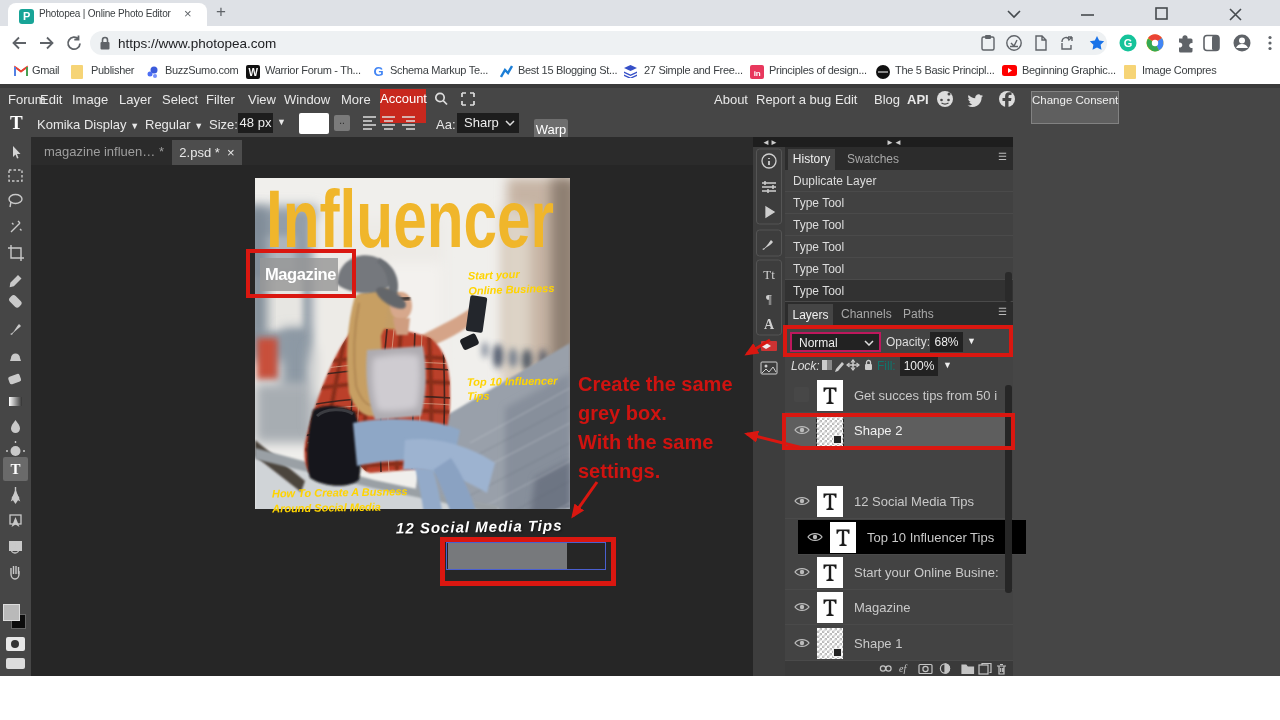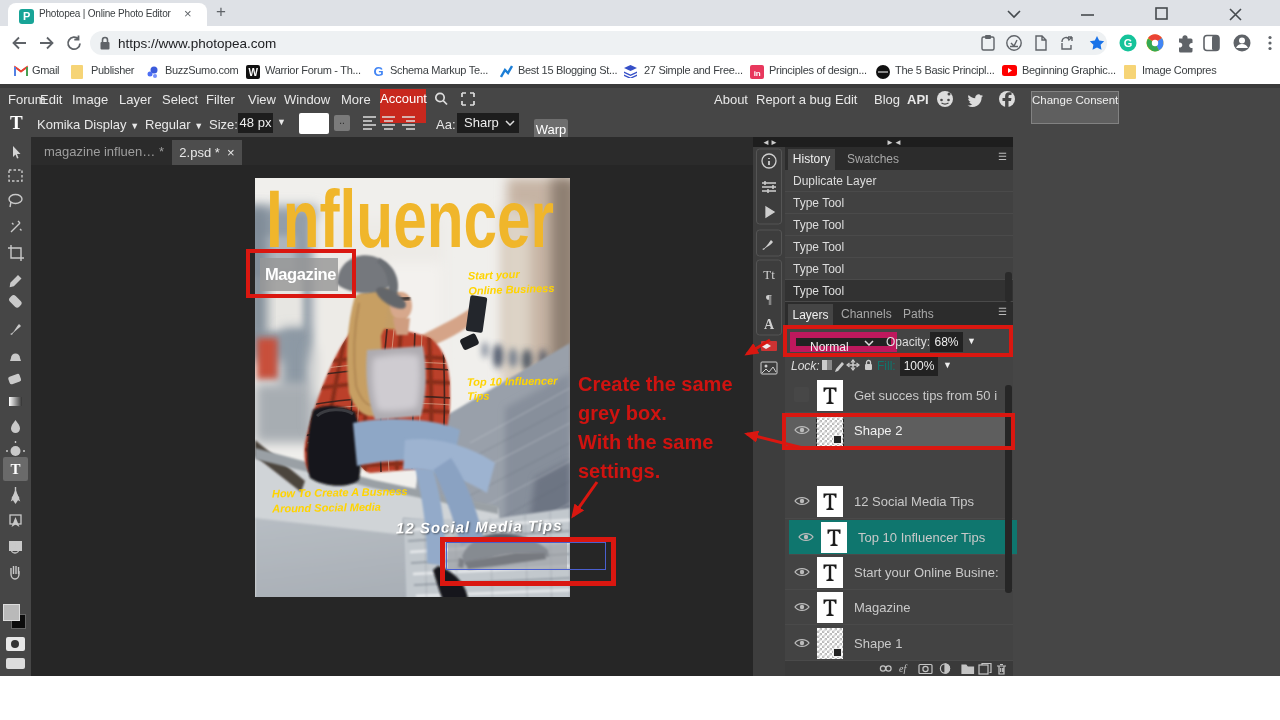--- a/index.html
+++ b/index.html
@@ -258,21 +258,21 @@
         <path d="M8 62 v-5 m2.5 5 v-7 m2.5 7 v-7 m2.5 7 v-6 m-7.5 6 a4 4 0 0 0 8 0 v-2"></path>
       </g>
     </svg>
     <div class="abs" style="left:11px;top:614px;width:15px;height:15px;background:#0c0c0c;border:1px solid #666;"></div>
     <div class="abs" style="left:3px;top:604px;width:17px;height:17px;background:#b9b9b9;border:1px solid #ddd;"></div>
     <div class="abs" style="left:6px;top:637px;width:19px;height:14px;background:#e8e8e8;border-radius:2px;"></div>
     <div class="abs" style="left:11px;top:640px;width:8px;height:8px;background:#333;border-radius:50%;"></div>
     <div class="abs" style="left:6px;top:658px;width:19px;height:11px;background:#ddd;border-radius:2px;"></div>
   </div>
 
-<div class="abs" id="canvas" style="left:255px;top:178px;width:315px;height:419px;background:#eee;overflow:hidden;"><svg width="315" height="445" viewBox="0 0 315 445">
+<div class="abs" id="canvas" style="left:255px;top:178px;width:315px;height:331px;background:#eee;overflow:hidden;"><svg width="315" height="445" viewBox="0 0 315 445">
       <defs>
         <filter id="b6" x="-50%" y="-50%" width="200%" height="200%">
           <feGaussianBlur stdDeviation="6"></feGaussianBlur>
         </filter>
         <filter id="b3" x="-50%" y="-50%" width="200%" height="200%">
           <feGaussianBlur stdDeviation="3"></feGaussianBlur>
         </filter>
         <filter id="b1" x="-50%" y="-50%" width="200%" height="200%">
           <feGaussianBlur stdDeviation="1.2"></feGaussianBlur>
         </filter>
@@ -474,21 +474,21 @@
     <div style="position:absolute;left:0;top:88px;width:228px;height:22px;background:#414141;border-bottom:1px solid #4a4a4a;color:#ddd;font-size:12px;line-height:22px;padding-left:8px;">Type Tool</div>
     <div style="position:absolute;left:0;top:110px;width:228px;height:22px;background:#323232;border-bottom:1px solid #4a4a4a;color:#ddd;font-size:12px;line-height:22px;padding-left:8px;">Type Tool</div>
   </div>
 
 <div class="abs" style="left:785px;top:302px;width:228px;height:24px;background:#2c2c2c;"></div>
 <div class="abs" style="left:788px;top:304px;width:45px;height:22px;background:#454545;color:#f0f0f0;font-size:12px;text-align:center;line-height:22px;">Layers</div>
 <div class="abs" style="left:841px;top:307px;font-size:12px;color:#a8a8a8;">Channels</div>
 <div class="abs" style="left:903px;top:307px;font-size:12px;color:#a8a8a8;">Paths</div>
 <div class="abs" style="left:998px;top:306px;font-size:10px;color:#bbb;">☰</div>
 
-<div class="abs" style="left:790px;top:332px;width:107px;height:20px;background:#222;border:6px solid #be185d;color:#eee;font-size:12px;line-height:18px;padding-left:14px;">Normal</div>
+<div class="abs" style="left:790px;top:332px;width:91px;height:20px;background:#222;border:2px solid #be185d;color:#eee;font-size:12px;line-height:18px;padding-left:7px;">Normal</div>
 <svg class="abs" style="left:864px;top:340px;" width="10" height="6" viewBox="0 0 10 6">
     <path d="M1 1 l4 4 4 -4" stroke="#ddd" stroke-width="1.5" fill="none"></path>
   </svg>
 <div class="abs" style="left:886px;top:335px;font-size:12px;color:#ddd;">Opacity:</div>
 <div class="abs" style="left:930px;top:332px;width:33px;height:20px;background:#222;color:#eee;font-size:12px;text-align:center;line-height:20px;">68%</div>
 <div class="abs" style="left:967px;top:336px;font-size:9px;color:#eee;">▼</div>
 
 <div class="abs" style="left:791px;top:359px;font-size:12px;color:#ddd;font-style:italic;">Lock:</div>
 <svg class="abs" style="left:822px;top:359px;" width="50" height="13" viewBox="0 0 50 13">
   <g fill="#ccc">
@@ -529,21 +529,21 @@
       <svg style="position:absolute;left:9px;top:11px;" width="16" height="12" viewBox="0 0 16 12">
         <path d="M1 6 C4 1.5 12 1.5 15 6 C12 10.5 4 10.5 1 6z" fill="none" stroke="#bbb" stroke-width="1.3"></path>
         <circle cx="8" cy="6" r="2.2" fill="#bbb"></circle>
       </svg>
       <div style="position:absolute;left:32px;top:2px;width:26px;height:31px;background:#fff;"></div>
       <svg style="position:absolute;left:38px;top:9px;" width="14" height="17" viewBox="0 0 14 17">
         <path d="M0.5 0.5 h13 v4.2 h-1.3 c-0.4 -2 -1.2 -2.7 -3.4 -2.7 h-0.6 v11.5 c0 1.6 0.7 2.2 2.4 2.3 v1.2 H3.4 v-1.2 c1.7 -0.1 2.4 -0.7 2.4 -2.3 V2 h-0.6 c-2.2 0 -3 0.7 -3.4 2.7 H0.5 z" fill="#1b1b1b"></path>
       </svg>
       <div style="position:absolute;left:69px;top:10px;color:#c9c9c9;font-size:13px;white-space:nowrap;overflow:hidden;width:150px;">12 Social Media Tips</div>
     </div>
-    <div style="position:absolute;left:4px;top:141.6px;width:228px;height:35px;background:#0f766e;border-bottom:1px solid #4a4a4a;">
+    <div style="position:absolute;left:13px;top:141.6px;width:228px;height:35px;background:#000000;border-bottom:1px solid #4a4a4a;">
       <svg style="position:absolute;left:9px;top:11px;" width="16" height="12" viewBox="0 0 16 12">
         <path d="M1 6 C4 1.5 12 1.5 15 6 C12 10.5 4 10.5 1 6z" fill="none" stroke="#bbb" stroke-width="1.3"></path>
         <circle cx="8" cy="6" r="2.2" fill="#bbb"></circle>
       </svg>
       <div style="position:absolute;left:32px;top:2px;width:26px;height:31px;background:#fff;"></div>
       <svg style="position:absolute;left:38px;top:9px;" width="14" height="17" viewBox="0 0 14 17">
         <path d="M0.5 0.5 h13 v4.2 h-1.3 c-0.4 -2 -1.2 -2.7 -3.4 -2.7 h-0.6 v11.5 c0 1.6 0.7 2.2 2.4 2.3 v1.2 H3.4 v-1.2 c1.7 -0.1 2.4 -0.7 2.4 -2.3 V2 h-0.6 c-2.2 0 -3 0.7 -3.4 2.7 H0.5 z" fill="#1b1b1b"></path>
       </svg>
       <div style="position:absolute;left:69px;top:10px;color:#c9c9c9;font-size:13px;white-space:nowrap;overflow:hidden;width:150px;">Top 10 Influencer Tips</div>
     </div>

